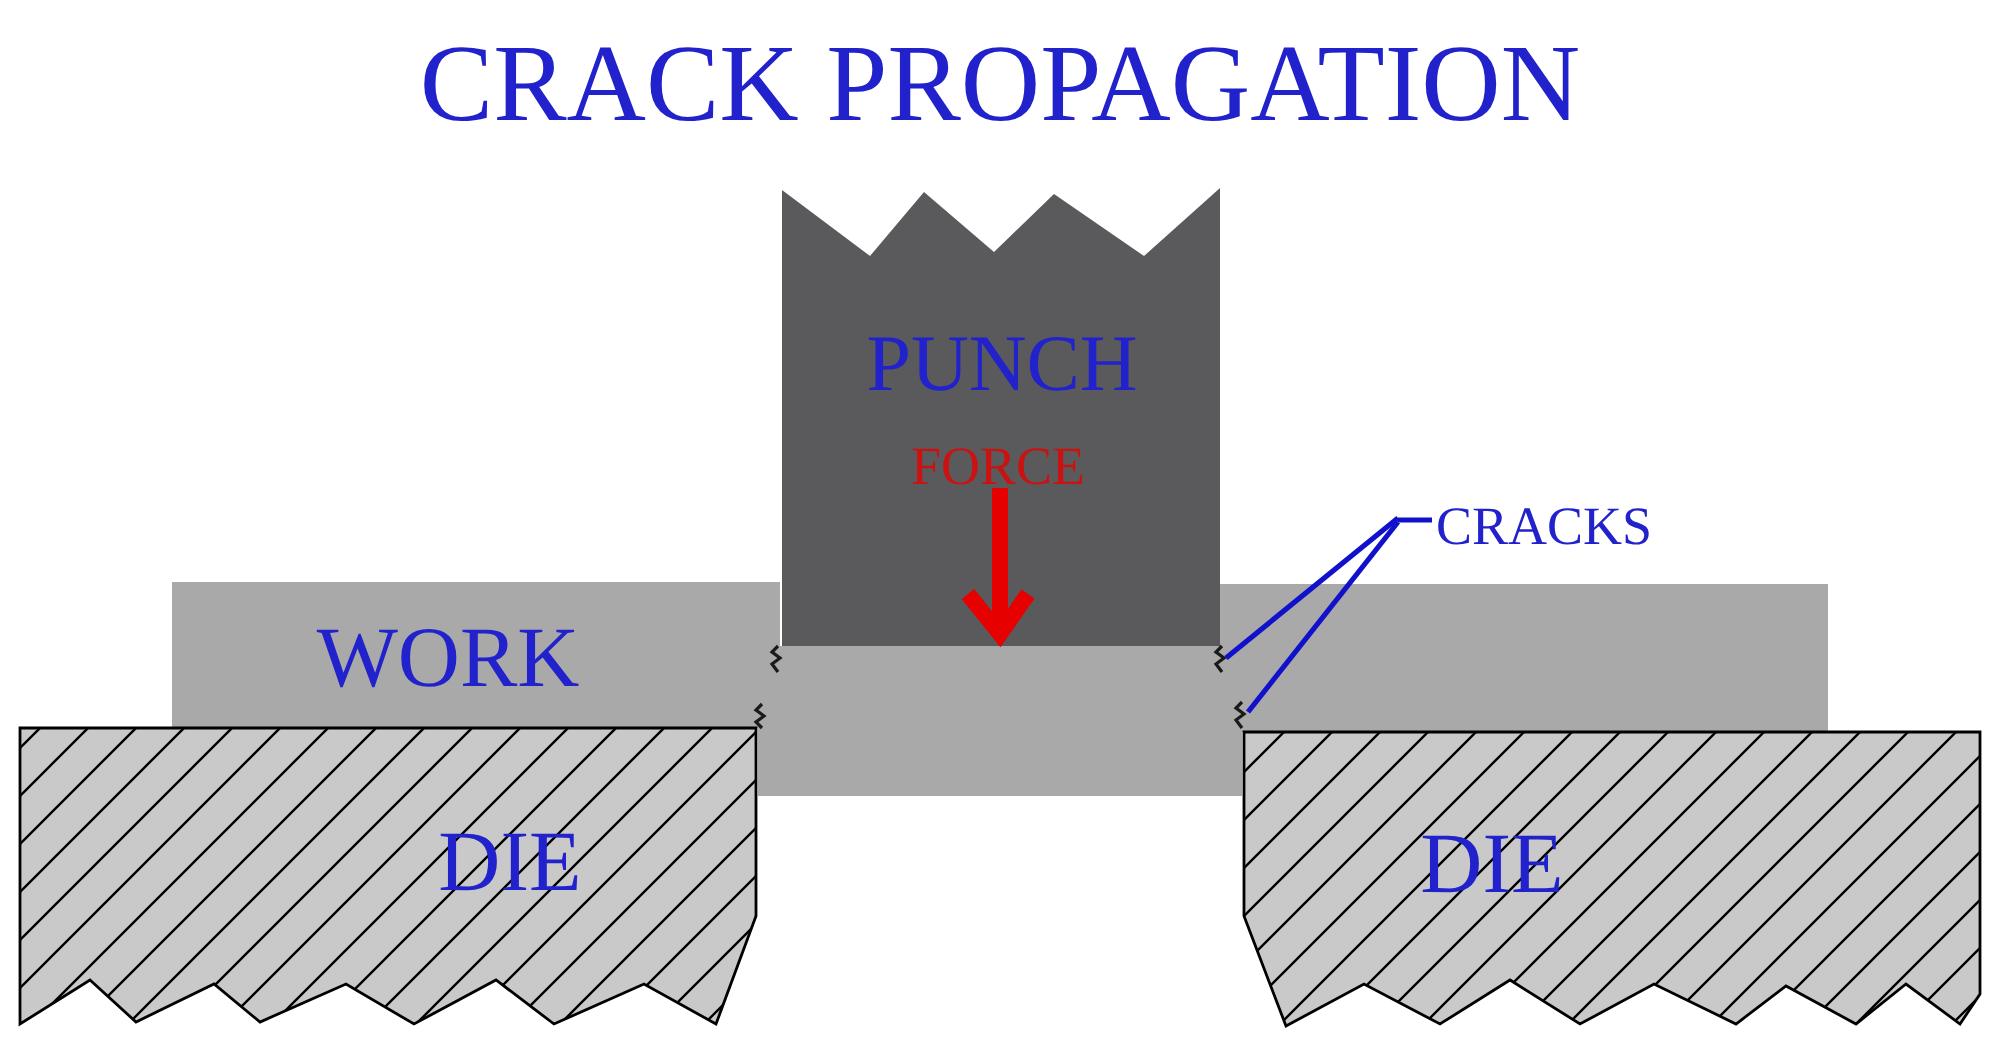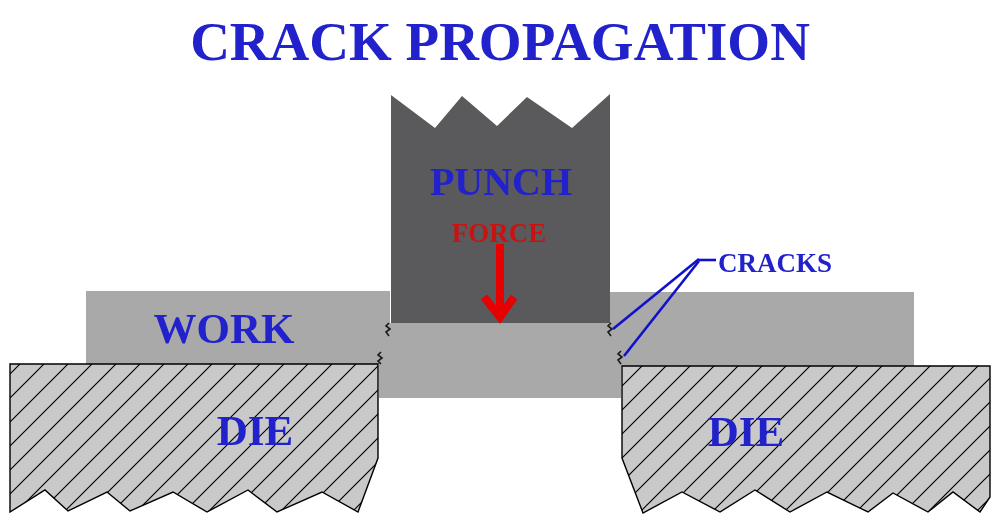--- a/index.html
+++ b/index.html
@@ -7,21 +7,20 @@
     padding: 0;
     background: #ffffff;
   }
   .stage {
     position: relative;
     width: 1000px;
     height: 520px;
     background: #ffffff;
     overflow: hidden;
     font-family: "Liberation Serif", serif;
-    font-weight: bold;
   }
   svg { display: block; }
   text {
     font-family: "Liberation Serif", serif;
   }
   .label-blue { fill: #2222cc; }
   .label-red  { fill: #cc1111; }
 </style>
 </head>
 <body>

